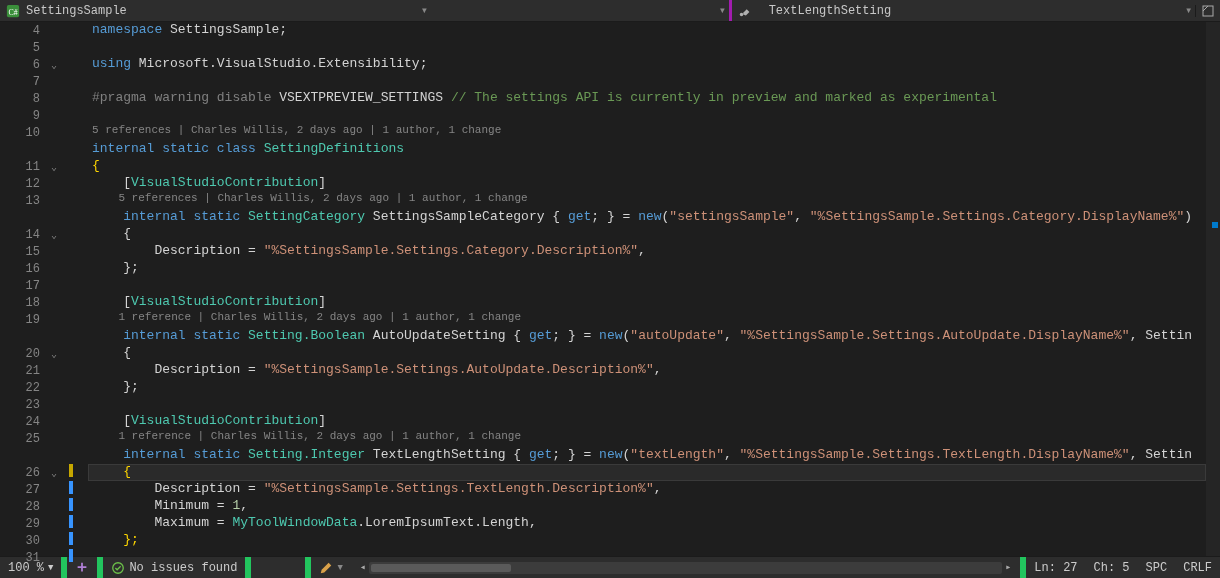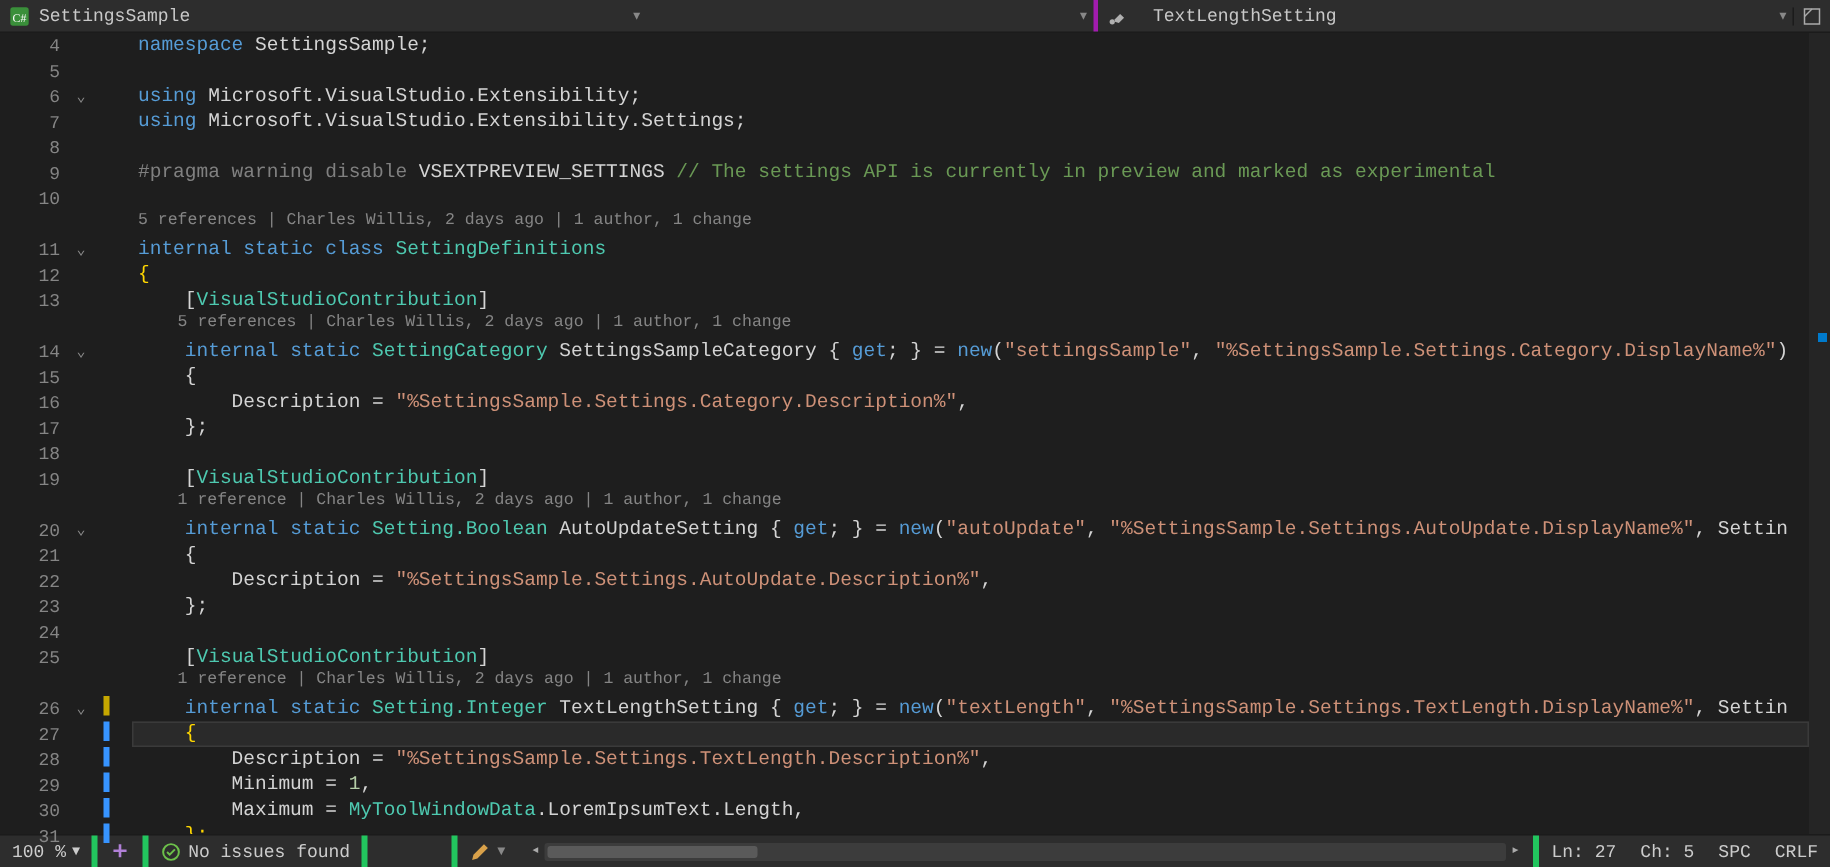--- a/index.html
+++ b/index.html
@@ -46,21 +46,21 @@
   
   .ov-ruler { width:14px; flex:0 0 14px; background:#252525; position:relative; }
   .ov-ruler .ov-caret { position:absolute; right:2px; width:6px; height:6px; background:#007acc; }
 
   
   .status-bar {
     height:22px; flex:0 0 22px; background:#2d2d2d; border-top:1px solid #1b1b1b;
     display:flex; align-items:flex-end; font-size:12px; color:#cccccc;
   }
   .status-bar .cell { padding:0 8px; display:flex; align-items:center; gap:4px; height:100%; }
-  .status-bar .sep { border-left:4px solid #22c55e; height:100%; }
+  .status-bar .sep { border-left:6px solid #22c55e; height:100%; }
   .hscroll { flex:1 1 auto; height:12px; background:#3c3c3c; margin:0 4px; border-radius:2px; position:relative; }
   .hscroll .thumb { position:absolute; left:2px; top:2px; height:8px; width:140px; background:#5a5a5a; border-radius:2px; }
   .hscroll .arrow { position:absolute; top:0; width:12px; height:12px; color:#aaa; text-align:center; font-size:10px; line-height:12px;}
   .hscroll .arrow.l { left:-12px;} .hscroll .arrow.r { right:-12px;}
 
   .chk-icon { color:#6cc04a; }
 
   svg { display:block; }
 </style>
 </head>
@@ -266,21 +266,20 @@
         <span class="lnum">31</span>
         <span class="fold"></span>
         <span class="mark"><span class="mark-blue"></span></span>
       </div>
   </div>
 
   <div class="code-col">
     <div class="row"><span class="kw">namespace</span><span> SettingsSample;</span></div>
     <div class="row"></div>
     <div class="row"><span class="kw">using</span><span> Microsoft.VisualStudio.Extensibility;</span></div>
-    <div class="row"><span class="kw">using</span><span> Microsoft.VisualStudio.Extensibility.Settings;</span></div>
     <div class="row"></div>
     <div class="row"><span class="warn">#pragma warning disable</span><span> VSEXTPREVIEW_SETTINGS </span><span class="cmt">// The settings API is currently in preview and marked as experimental</span></div>
     <div class="row"></div>
     <div class="row lens"><span>5 references | Charles Willis, 2 days ago | 1 author, 1 change</span></div>
     <div class="row"><span class="kw">internal</span><span class="kw"> static</span><span class="kw"> class</span><span class="type"> SettingDefinitions</span></div>
     <div class="row"><span class="br">{</span></div>
     <div class="row"><span>    [</span><span class="attr">VisualStudioContribution</span><span>]</span></div>
     <div class="row lens">    <span>5 references | Charles Willis, 2 days ago | 1 author, 1 change</span></div>
     <div class="row"><span class="kw">    internal</span><span class="kw"> static</span><span class="type"> SettingCategory</span><span> SettingsSampleCategory { </span><span class="kw">get</span><span>; } = </span><span class="kw">new</span><span>(</span><span class="str">"settingsSample"</span><span>, </span><span class="str">"%SettingsSample.Settings.Category.DisplayName%"</span><span>)</span></div>
     <div class="row"><span>    {</span></div>

